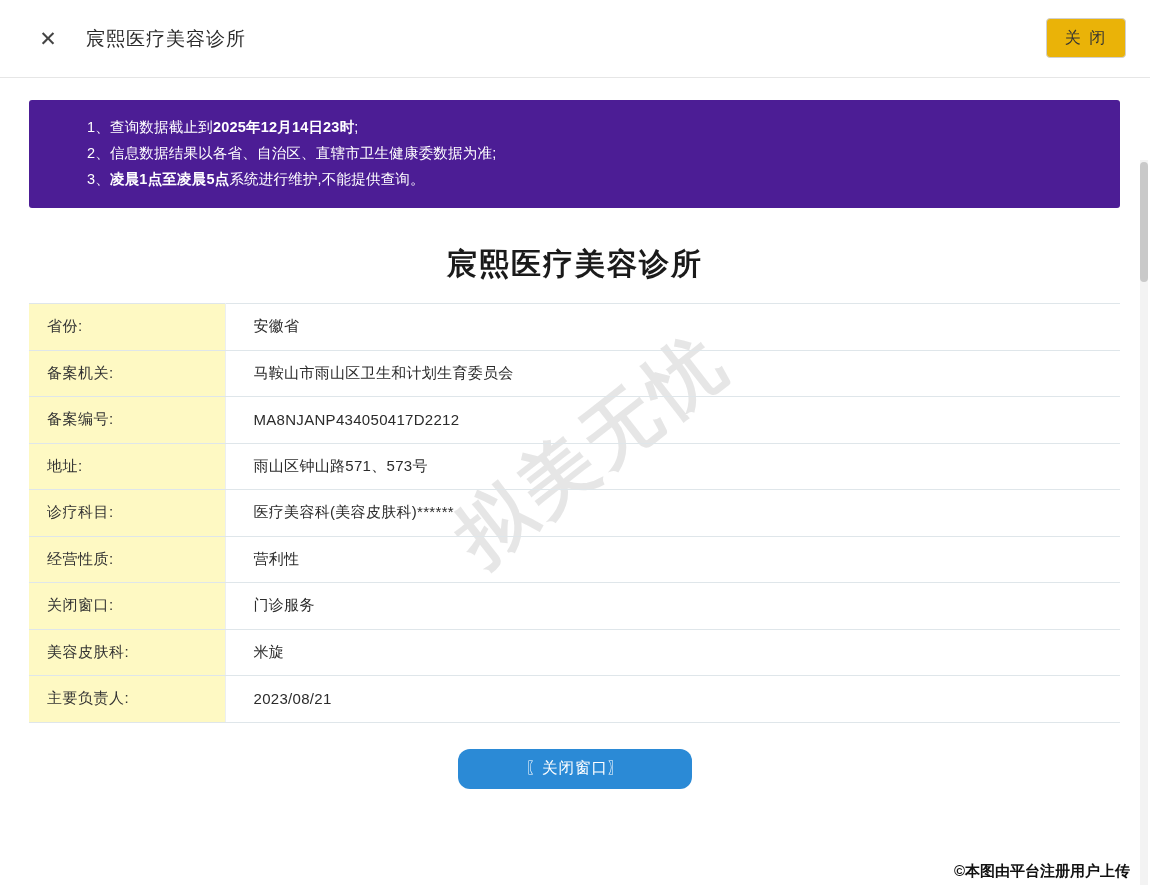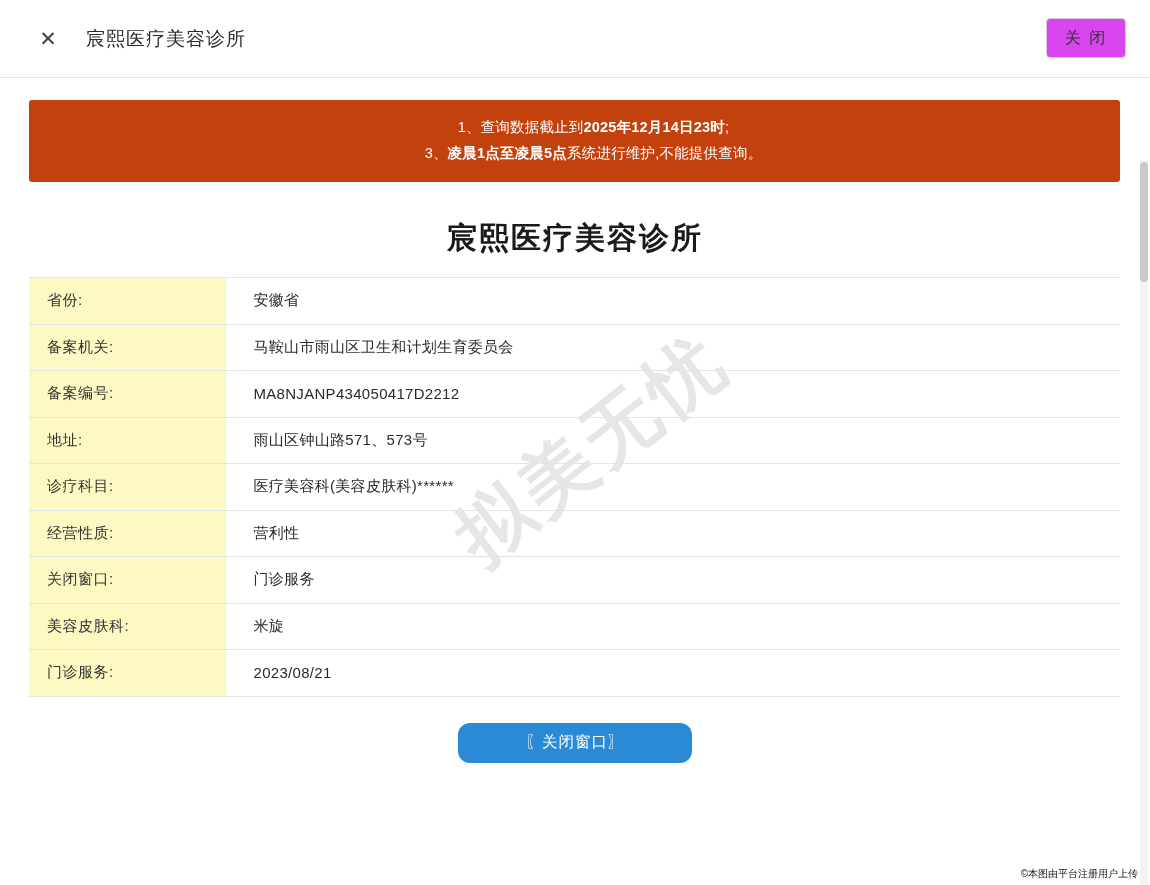--- a/index.html
+++ b/index.html
@@ -42,21 +42,21 @@
     color: #2b2b2b;
     letter-spacing: 1px;
   }
   .close-btn {
     position: absolute;
     right: 24px;
     top: 18px;
     width: 80px; height: 40px;
     border: 1px solid #d0d0d0;
     border-radius: 4px;
-    background: #d946ef;
+    background: #eab308;
     color: #333;
     font-size: 16px;
     display: flex; align-items: center; justify-content: center;
     cursor: pointer;
     letter-spacing: 2px;
   }
 
   
   .content {
     position: relative;
@@ -75,26 +75,25 @@
     position: absolute;
     right: 2px; top: 84px;
     width: 8px; height: 120px;
     background: #c9c9c9;
     border-radius: 4px;
     cursor: pointer;
   }
 
   
   .notice {
-    background: #c2410c;
+    background: #4c1d95;
     color: #ffffff;
     border-radius: 3px;
     padding: 14px 20px 16px 58px;
     width: 1091px;
-    text-align: center;
   }
   .notice-line {
     font-size: 14.5px;
     line-height: 26px;
     letter-spacing: 0.2px;
     white-space: nowrap;
   }
   .notice-line b { font-weight: bold; }
 
   
@@ -167,24 +166,24 @@
     font-size: 15.5px;
     letter-spacing: 1px;
     cursor: pointer;
     display: flex; align-items: center; justify-content: center;
     font-family: "Liberation Sans", "DejaVu Sans", sans-serif;
   }
 
   
   .credit {
     position: absolute;
-    right: 12px; bottom: 4px;
-    font-size: 10px;
+    right: 20px; bottom: 4px;
+    font-size: 15px;
     color: #111;
-    font-weight: normal;
+    font-weight: bold;
     white-space: nowrap;
   }
 </style>
 </head>
 <body>
 
 <div class="page">
 
   <div class="titlebar">
     <div class="close-x">✕</div>
@@ -192,20 +191,21 @@
     <div class="close-btn">关 闭</div>
   </div>
 
   <div class="content">
 
     <div class="scrollbar-track"></div>
     <div class="scrollbar-thumb"></div>
 
     <div class="notice">
       <div class="notice-line">1、查询数据截止到<b>2025年</b><b>12月</b><b>14日</b><b>23时</b>;</div>
+      <div class="notice-line">2、信息数据结果以各省、自治区、直辖市卫生健康委数据为准;</div>
       <div class="notice-line">3、<b>凌晨1点至凌晨5点</b>系统进行维护,不能提供查询。</div>
     </div>
 
     <div class="clinic-title">宸熙医疗美容诊所</div>
 
     <div class="watermark">拟美无忧</div>
 
     <table class="info-table">
       <tbody>
         <tr>
@@ -234,21 +234,21 @@
         </tr>
         <tr>
           <td class="label">关闭窗口:</td>
           <td class="value">门诊服务</td>
         </tr>
         <tr>
           <td class="label">美容皮肤科:</td>
           <td class="value">米旋</td>
         </tr>
         <tr>
-          <td class="label">门诊服务:</td>
+          <td class="label">主要负责人:</td>
           <td class="value">2023/08/21</td>
         </tr>
       </tbody>
     </table>
 
     <div class="footer">
       <button class="big-close">〖关闭窗口〗</button>
     </div>
 
   </div>

